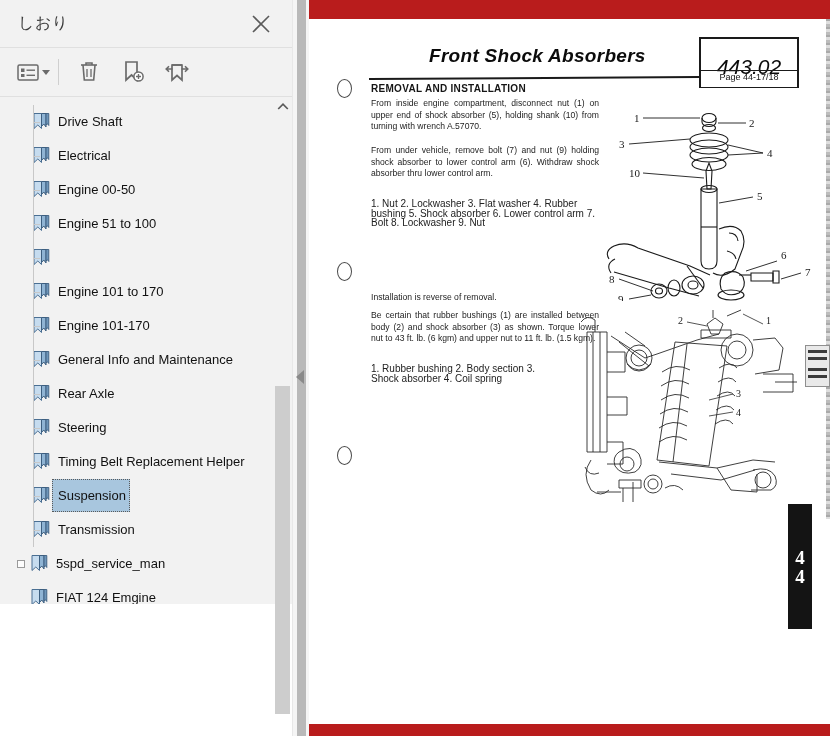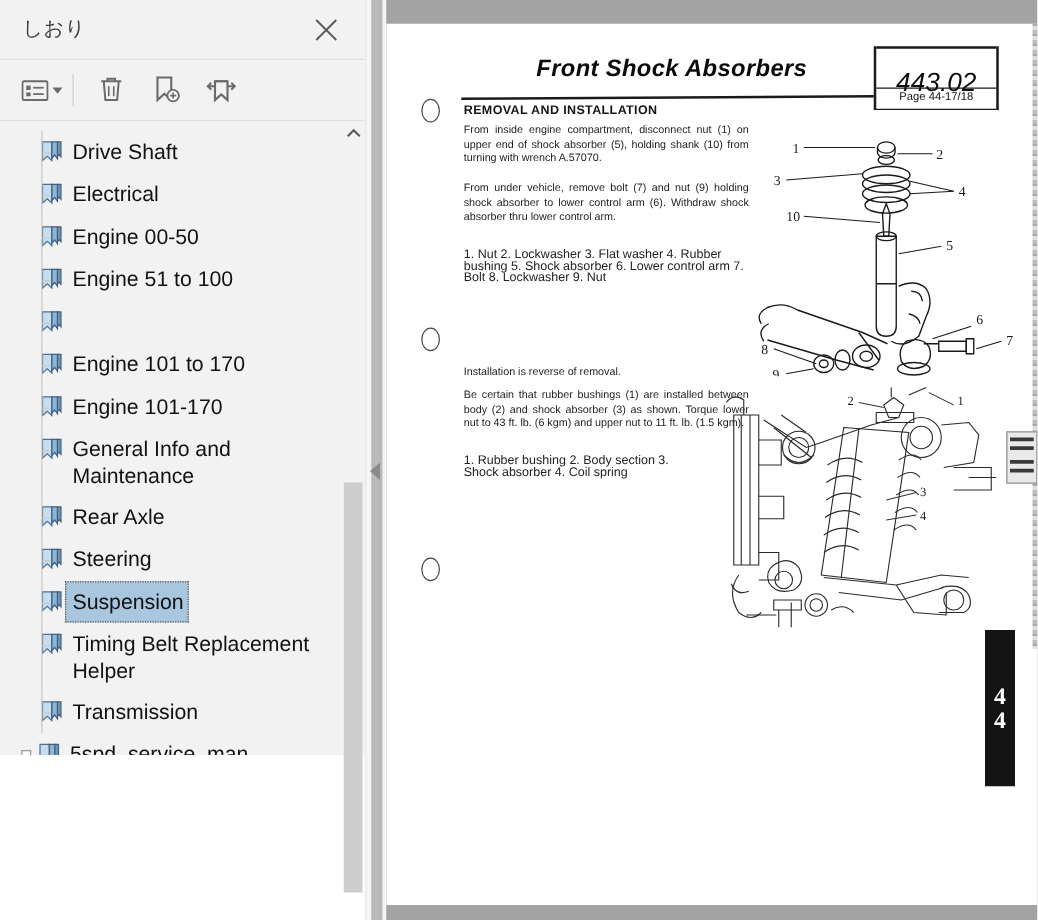--- a/index.html
+++ b/index.html
@@ -108,21 +108,21 @@
     background: #c8c8c8;
   }
 
   .bmicon {
     flex: 0 0 22px; width: 22px; height: 34px;
     display: flex; align-items: center; justify-content: center;
     margin-left: 2px;
   }
   .node.root .bmicon { margin-left: 0px; }
   .label {
-    font-size: 17px;
+    font-size: 13px;
     color: #111111;
     line-height: 21px;
     padding: 6px 4px 6px 6px;
     cursor: pointer;
     white-space: normal;
     max-width: 200px;
   }
   .node.selected .label {
     background: #a8c6de;
     outline: 1px dotted #5a5a5a;
@@ -168,21 +168,21 @@
     width: 0; height: 0;
     border-top: 7px solid transparent;
     border-bottom: 7px solid transparent;
     border-right: 8px solid #8a8a8a;
     cursor: pointer;
   }
 
   
   #viewer {
     flex: 1 1 auto; position: relative;
-    background: #a3a3a3;
+    background: #b91c1c;
     overflow: hidden;
   }
   #page {
     position: absolute;
     left: 0px; top: 19px;
     width: 521px; height: 705px;
     background: #ffffff;
     overflow: hidden;
   }
   #page-inner { position: absolute; inset: 0; }
@@ -439,41 +439,41 @@
             <div class="connector"></div>
             <div class="bmicon">
               <svg width="19" height="20" viewBox="0 0 19 20">
                 <path d="M2 1.5 h7.5 v15 L5.8 13 L2 16.5 Z" fill="#c6dcef" stroke="#4a6f93" stroke-width="1"></path>
                 <path d="M9.5 1.5 h4.5 v13.5 L11.8 12 L9.5 14.5 Z" fill="#8fb4d4" stroke="#3d5f80" stroke-width="1"></path>
                 <path d="M14 1.5 h2.8 v12 l-1.5 -1.8 l-1.3 1.5 Z" fill="#6e96ba" stroke="#3d5f80" stroke-width="0.9"></path>
               </svg>
             </div>
             <div class="label">Steering</div>
           </div>
+          <div class="node child">
+            <div class="connector"></div>
+            <div class="bmicon">
+              <svg width="19" height="20" viewBox="0 0 19 20">
+                <path d="M2 1.5 h7.5 v15 L5.8 13 L2 16.5 Z" fill="#c6dcef" stroke="#4a6f93" stroke-width="1"></path>
+                <path d="M9.5 1.5 h4.5 v13.5 L11.8 12 L9.5 14.5 Z" fill="#8fb4d4" stroke="#3d5f80" stroke-width="1"></path>
+                <path d="M14 1.5 h2.8 v12 l-1.5 -1.8 l-1.3 1.5 Z" fill="#6e96ba" stroke="#3d5f80" stroke-width="0.9"></path>
+              </svg>
+            </div>
+            <div class="label">Timing Belt Replacement Helper</div>
+          </div>
           <div class="node child selected">
             <div class="connector"></div>
             <div class="bmicon">
               <svg width="19" height="20" viewBox="0 0 19 20">
                 <path d="M2 1.5 h7.5 v15 L5.8 13 L2 16.5 Z" fill="#c6dcef" stroke="#4a6f93" stroke-width="1"></path>
                 <path d="M9.5 1.5 h4.5 v13.5 L11.8 12 L9.5 14.5 Z" fill="#8fb4d4" stroke="#3d5f80" stroke-width="1"></path>
                 <path d="M14 1.5 h2.8 v12 l-1.5 -1.8 l-1.3 1.5 Z" fill="#6e96ba" stroke="#3d5f80" stroke-width="0.9"></path>
               </svg>
             </div>
             <div class="label">Suspension</div>
-          </div>
-          <div class="node child">
-            <div class="connector"></div>
-            <div class="bmicon">
-              <svg width="19" height="20" viewBox="0 0 19 20">
-                <path d="M2 1.5 h7.5 v15 L5.8 13 L2 16.5 Z" fill="#c6dcef" stroke="#4a6f93" stroke-width="1"></path>
-                <path d="M9.5 1.5 h4.5 v13.5 L11.8 12 L9.5 14.5 Z" fill="#8fb4d4" stroke="#3d5f80" stroke-width="1"></path>
-                <path d="M14 1.5 h2.8 v12 l-1.5 -1.8 l-1.3 1.5 Z" fill="#6e96ba" stroke="#3d5f80" stroke-width="0.9"></path>
-              </svg>
-            </div>
-            <div class="label">Timing Belt Replacement Helper</div>
           </div>
           <div class="node child">
             <div class="connector"></div>
             <div class="bmicon">
               <svg width="19" height="20" viewBox="0 0 19 20">
                 <path d="M2 1.5 h7.5 v15 L5.8 13 L2 16.5 Z" fill="#c6dcef" stroke="#4a6f93" stroke-width="1"></path>
                 <path d="M9.5 1.5 h4.5 v13.5 L11.8 12 L9.5 14.5 Z" fill="#8fb4d4" stroke="#3d5f80" stroke-width="1"></path>
                 <path d="M14 1.5 h2.8 v12 l-1.5 -1.8 l-1.3 1.5 Z" fill="#6e96ba" stroke="#3d5f80" stroke-width="0.9"></path>
               </svg>
             </div>

